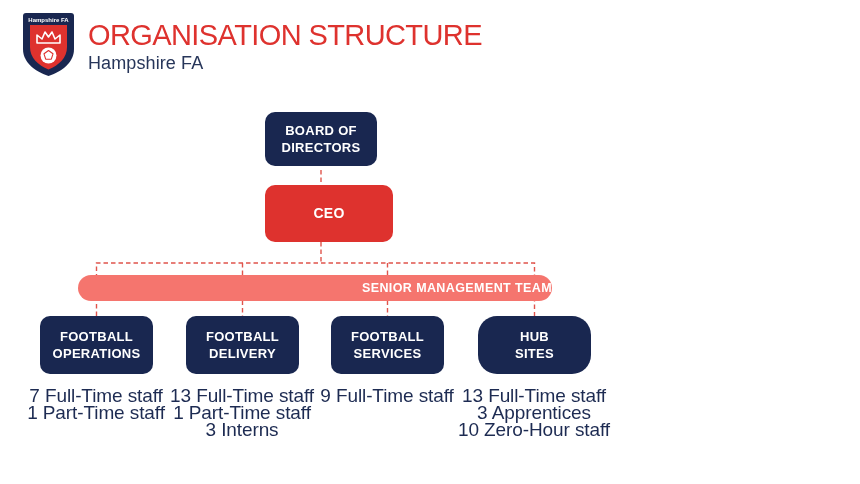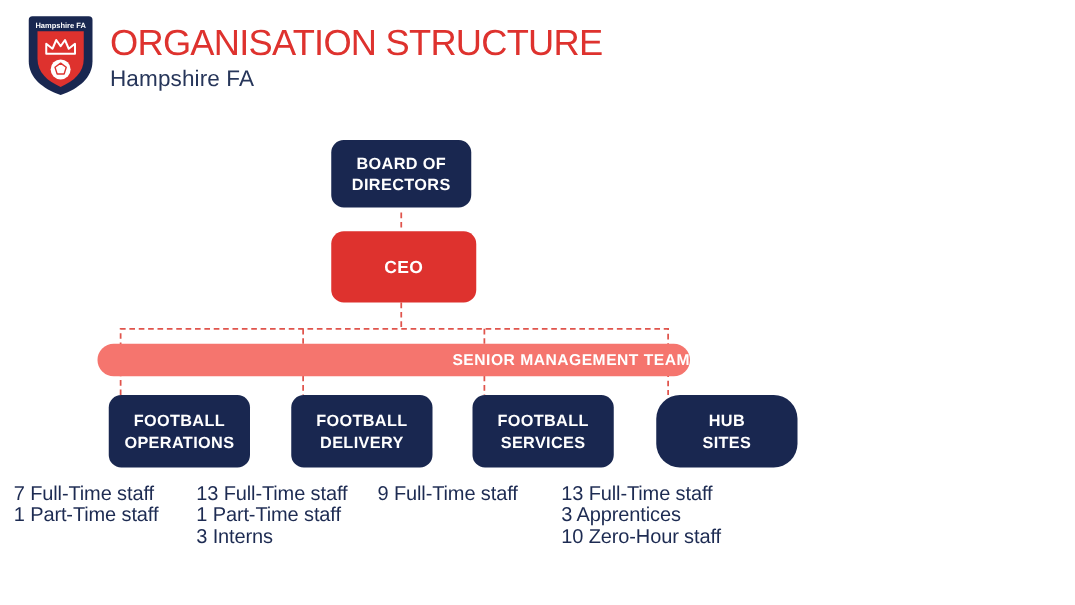--- a/index.html
+++ b/index.html
@@ -48,46 +48,46 @@
     font-weight: 700;
     font-size: 13px;
     line-height: 17px;
     letter-spacing: 0.3px;
     border-radius: 10px;
   }
   .node.navy { background: #192750; }
   .node.red  { background: #de322e; }
 
   .node-board { left: 265px; top: 112px; width: 112px; height: 54px; }
-  .node-ceo   { left: 265px; top: 185px; width: 116px; height: 57px; font-size: 14px; }
+  .node-ceo   { left: 265px; top: 185px; width: 128px; height: 57px; font-size: 14px; }
 
   .smt-bar {
     position: absolute;
     z-index: 2;
     left: 78px; top: 275px; width: 474px; height: 26px;
     background: #f5756e;
     border-radius: 13px;
     display: flex; align-items: center; justify-content: flex-end;
     color: #ffffff; font-weight: 700; font-size: 12.5px; letter-spacing: 0.4px;
   }
 
-  .dept { top: 316px; width: 113px; height: 58px; margin-left: 47px; }
+  .dept { top: 316px; width: 113px; height: 58px; }
   .dept-0 { left: 40px; }
   .dept-1 { left: 186px; }
   .dept-2 { left: 331px; }
   .dept-3 { left: 478px; border-radius: 19px; }
 
   .staff {
     position: absolute;
     z-index: 2;
     top: 387px;
     width: 170px;
-    text-align: left;
+    text-align: center;
     color: #1d2b52;
-    font-size: 16px;
+    font-size: 19px;
     line-height: 17px;
     letter-spacing: -0.1px;
   }
   .staff-0 { left: 11px; }
   .staff-1 { left: 157px; }
   .staff-2 { left: 302px; }
   .staff-3 { left: 449px; }
 </style>
 </head>
 <body>

